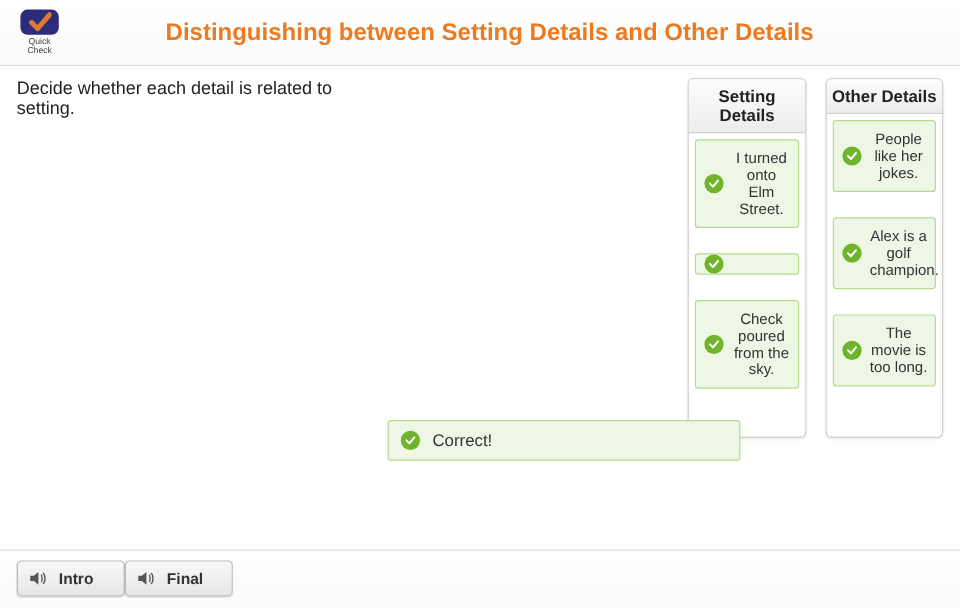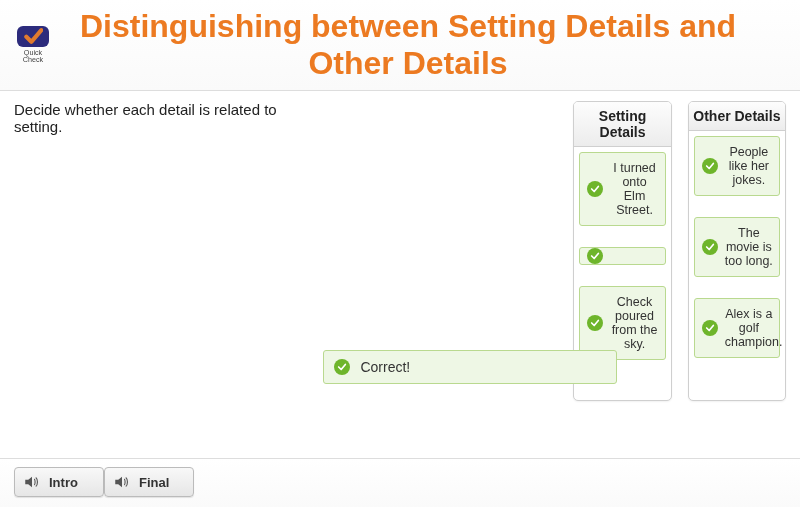--- a/index.html
+++ b/index.html
@@ -25,21 +25,21 @@
     background: #2c2b7c;
     border-radius: 6px;
     display:flex; align-items:center; justify-content:center;
   }
   .logo-badge svg { display:block; }
   .logo-text {
     font-size: 7.2px; color:#444; text-align:center; line-height:1.05; margin-top:2px;
   }
   .title {
     color: #ec7a21;
-    font-size: 32px;
+    font-size: 20px;
     font-weight: bold;
     flex:1; text-align:center;
     padding-right: 40px;
   }
   .body {
     flex:1; display:flex; flex-direction:row;
     padding: 10px 14px 8px 14px;
   }
   .instruction {
     font-size: 15px; color: #222;
@@ -192,29 +192,29 @@
                   </svg>
                 </span>
               <span>People like her jokes.</span>
             </div>
             <div class="item">
               <span class="check">
                   <svg width="10" height="10" viewBox="0 0 24 24">
                     <path d="M4 12 L10 18 L20 6" stroke="#fff" stroke-width="4" fill="none" stroke-linecap="round" stroke-linejoin="round"></path>
                   </svg>
                 </span>
+              <span>Alex is a golf champion.</span>
+            </div>
+            <div class="item">
+              <span class="check">
+                  <svg width="10" height="10" viewBox="0 0 24 24">
+                    <path d="M4 12 L10 18 L20 6" stroke="#fff" stroke-width="4" fill="none" stroke-linecap="round" stroke-linejoin="round"></path>
+                  </svg>
+                </span>
               <span>The movie is too long.</span>
-            </div>
-            <div class="item">
-              <span class="check">
-                  <svg width="10" height="10" viewBox="0 0 24 24">
-                    <path d="M4 12 L10 18 L20 6" stroke="#fff" stroke-width="4" fill="none" stroke-linecap="round" stroke-linejoin="round"></path>
-                  </svg>
-                </span>
-              <span>Alex is a golf champion.</span>
             </div>
           </div>
         </div>
 
       </div>
 
       <div class="left-side">
         <div class="feedback">
           <span class="check">
               <svg width="10" height="10" viewBox="0 0 24 24">

